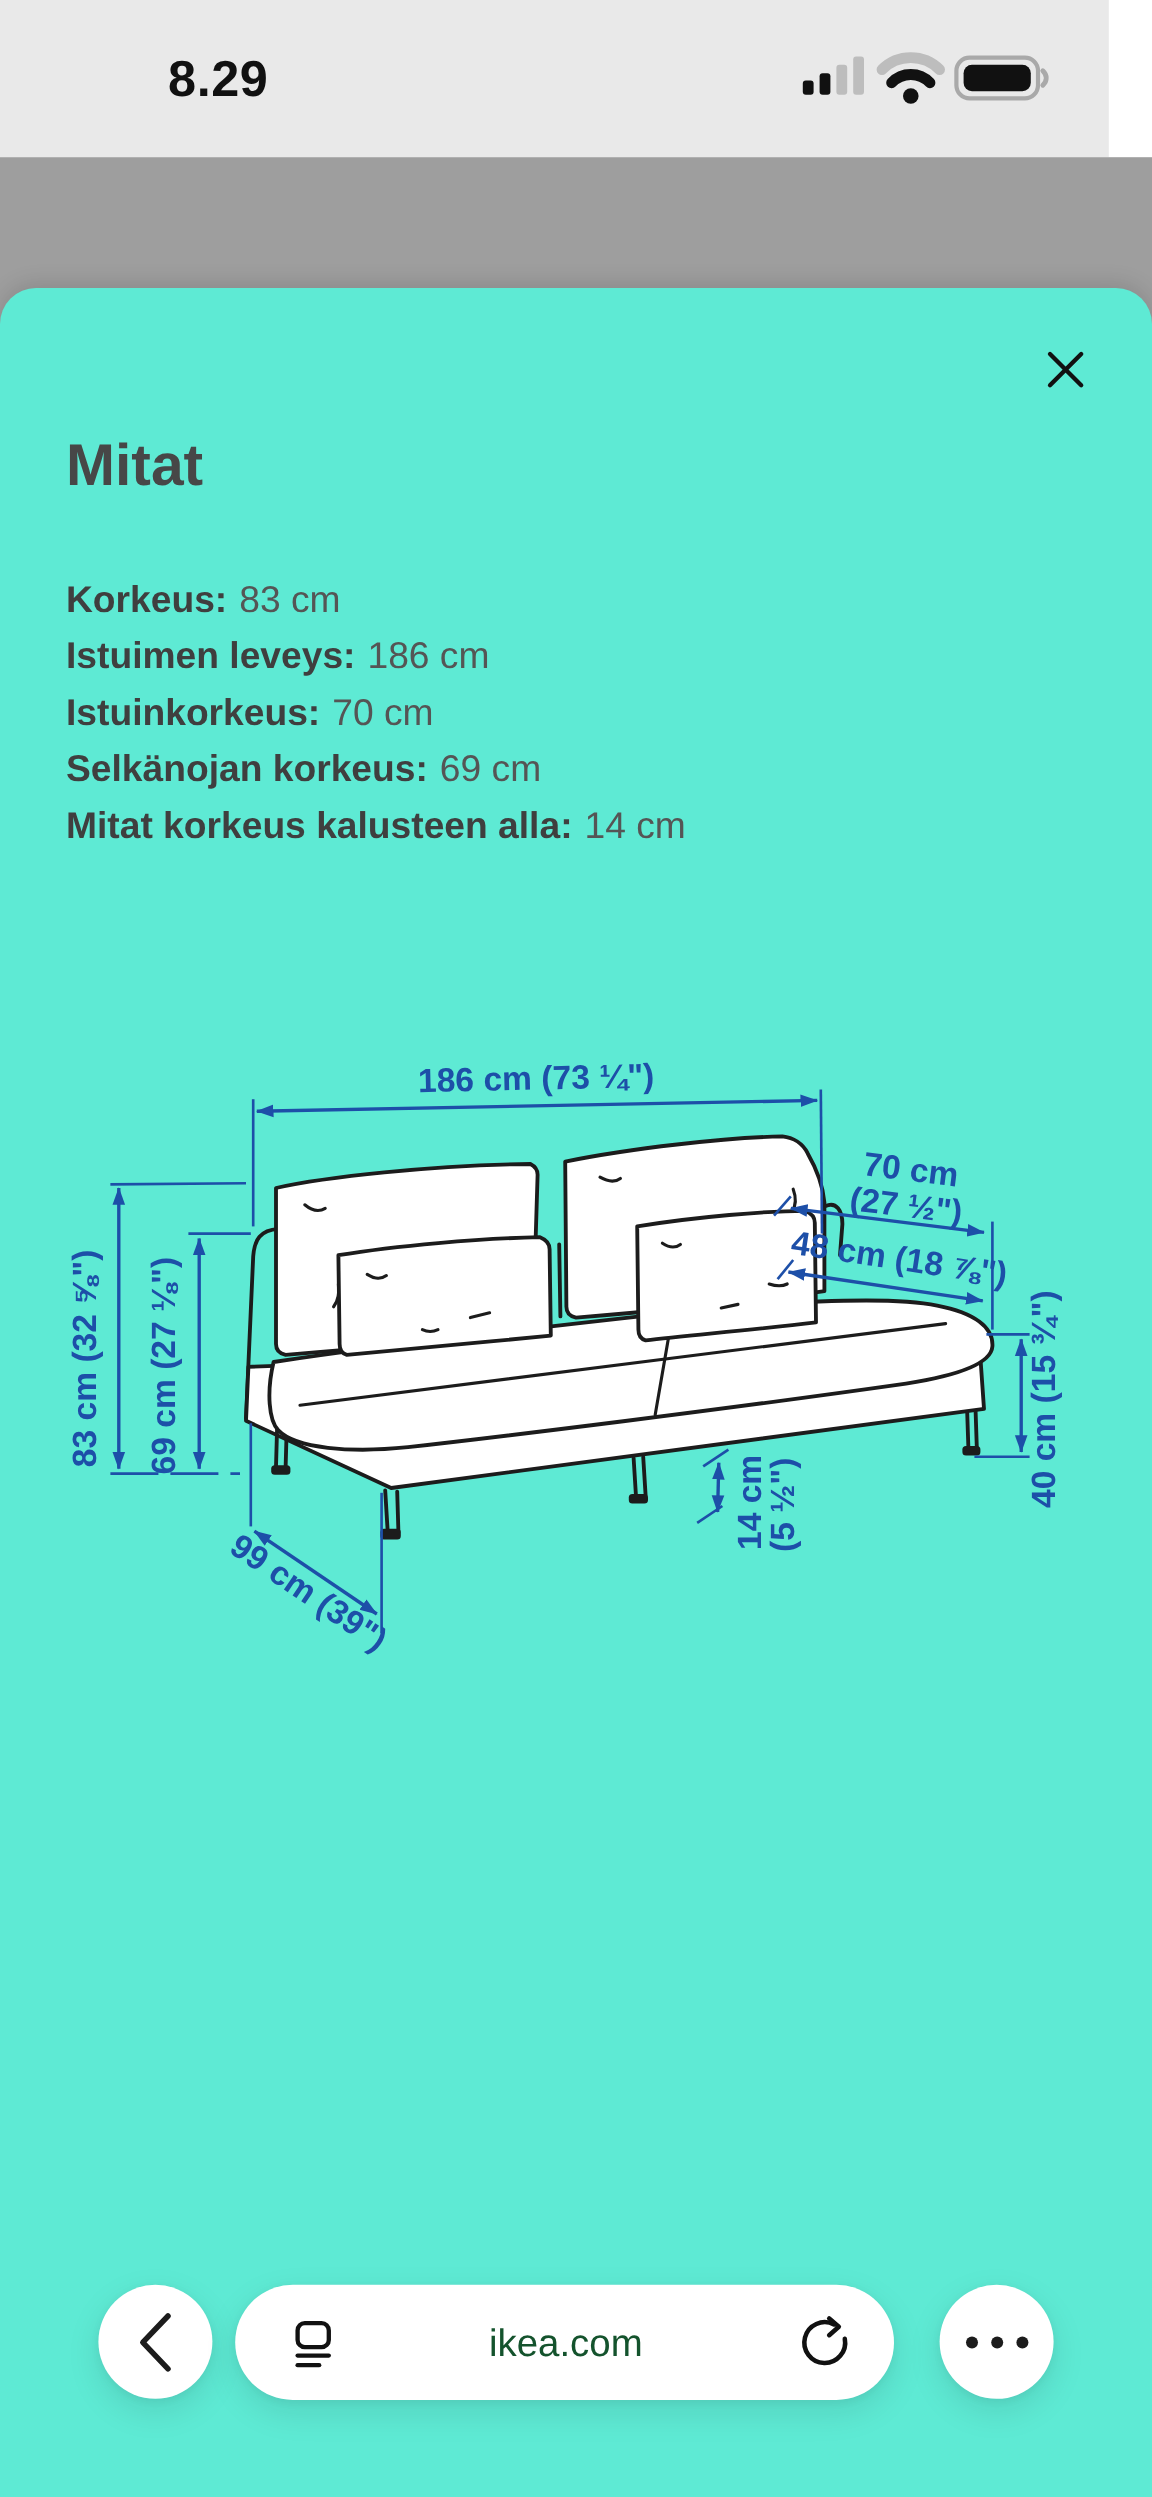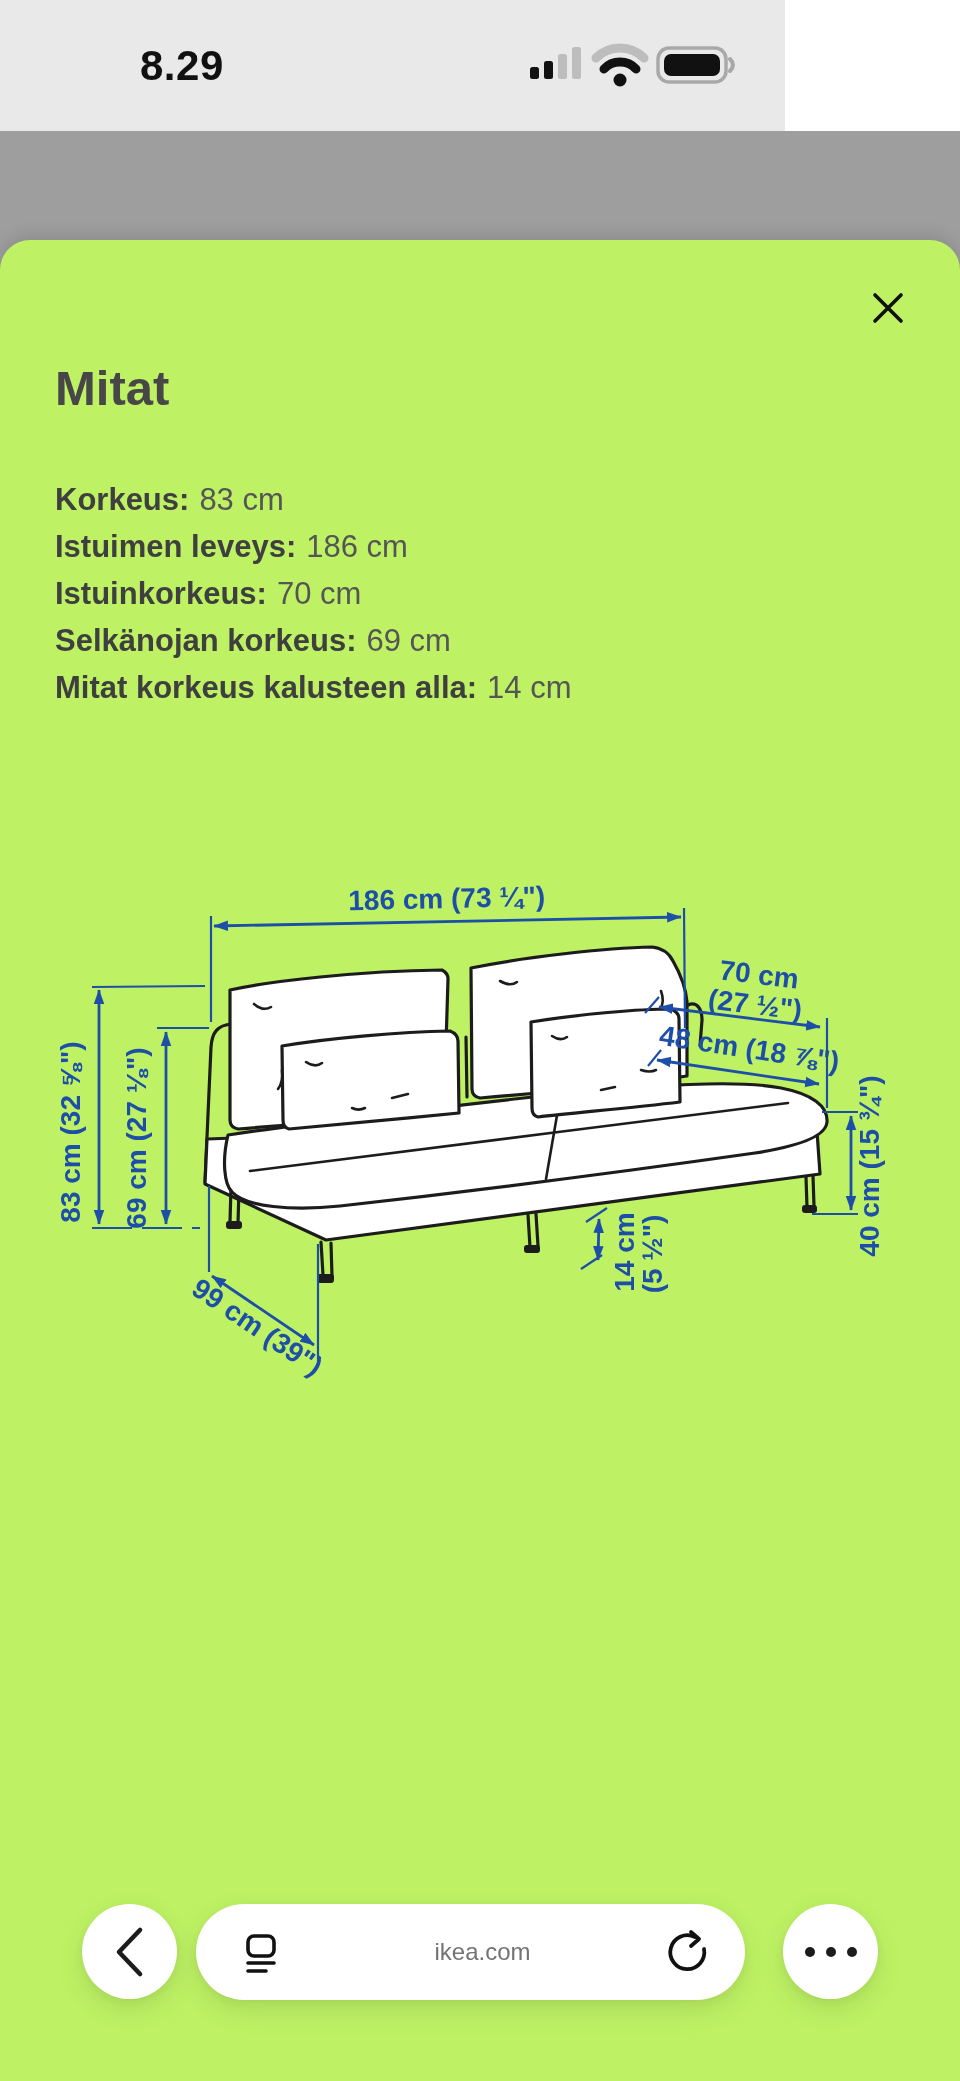--- a/index.html
+++ b/index.html
@@ -11,37 +11,37 @@
   *{margin:0;padding:0;box-sizing:border-box;}
   html,body{width:960px;height:2081px;}
   body{
     position:relative;
     font-family:"Liberation Sans", sans-serif;
     background:#ffffff;
     overflow:hidden;
   }
   
   .status-bar{
-    position:absolute;left:0;top:0;width:785px;height:131px;
+    position:absolute;left:0;top:0;width:924px;height:131px;
     background:#e9e9e9;
   }
   .status-time{
     position:absolute;left:140px;top:42px;
     font-size:42px;font-weight:600;color:#111;letter-spacing:.5px;
   }
   .status-icons{position:absolute;right:50px;top:40px;width:235px;height:50px;}
   
   .backdrop-band{
     position:absolute;left:0;top:131px;width:960px;height:180px;
     background:#9e9e9e;
   }
   
   .sheet{
     position:absolute;left:0;top:240px;width:960px;height:1841px;
-    background:#bef264;border-radius:30px 30px 0 0;
+    background:#5eead4;border-radius:30px 30px 0 0;
     box-shadow:0 -4px 18px rgba(0,0,0,.12);
   }
   .close-btn{
     position:absolute;right:44px;top:40px;width:56px;height:56px;
     background:none;border:none;cursor:pointer;display:flex;
     align-items:center;justify-content:center;
   }
   .sheet-title{
     position:absolute;left:55px;top:120px;
     font-size:49px;font-weight:700;color:var(--text-dark);
@@ -71,23 +71,23 @@
     display:flex;align-items:center;justify-content:center;
   }
   .back-btn{left:82px;top:24px;}
   .more-btn{left:783px;top:24px;}
   .address-pill{
     position:absolute;left:196px;top:24px;width:549px;height:96px;border-radius:48px;
     background:#fff;
     box-shadow:0 10px 28px rgba(0,0,0,.10),0 2px 8px rgba(0,0,0,.05);
   }
   .url-text{
-    position:absolute;left:12px;top:0;width:100%;height:100%;
+    position:absolute;left:1px;top:0;width:100%;height:100%;
     display:flex;align-items:center;justify-content:center;
-    font-size:24px;color:#737373;
+    font-size:32px;color:#14532d;
   }
   .pill-icon{position:absolute;top:0;height:100%;display:flex;align-items:center;justify-content:center;background:none;border:none;cursor:pointer;}
   .reader-btn{left:30px;width:70px;}
   .refresh-btn{right:22px;width:70px;}
 </style>
 </head>
 <body>
 
 <div class="status-bar">
   <div class="status-time">8.29</div>

